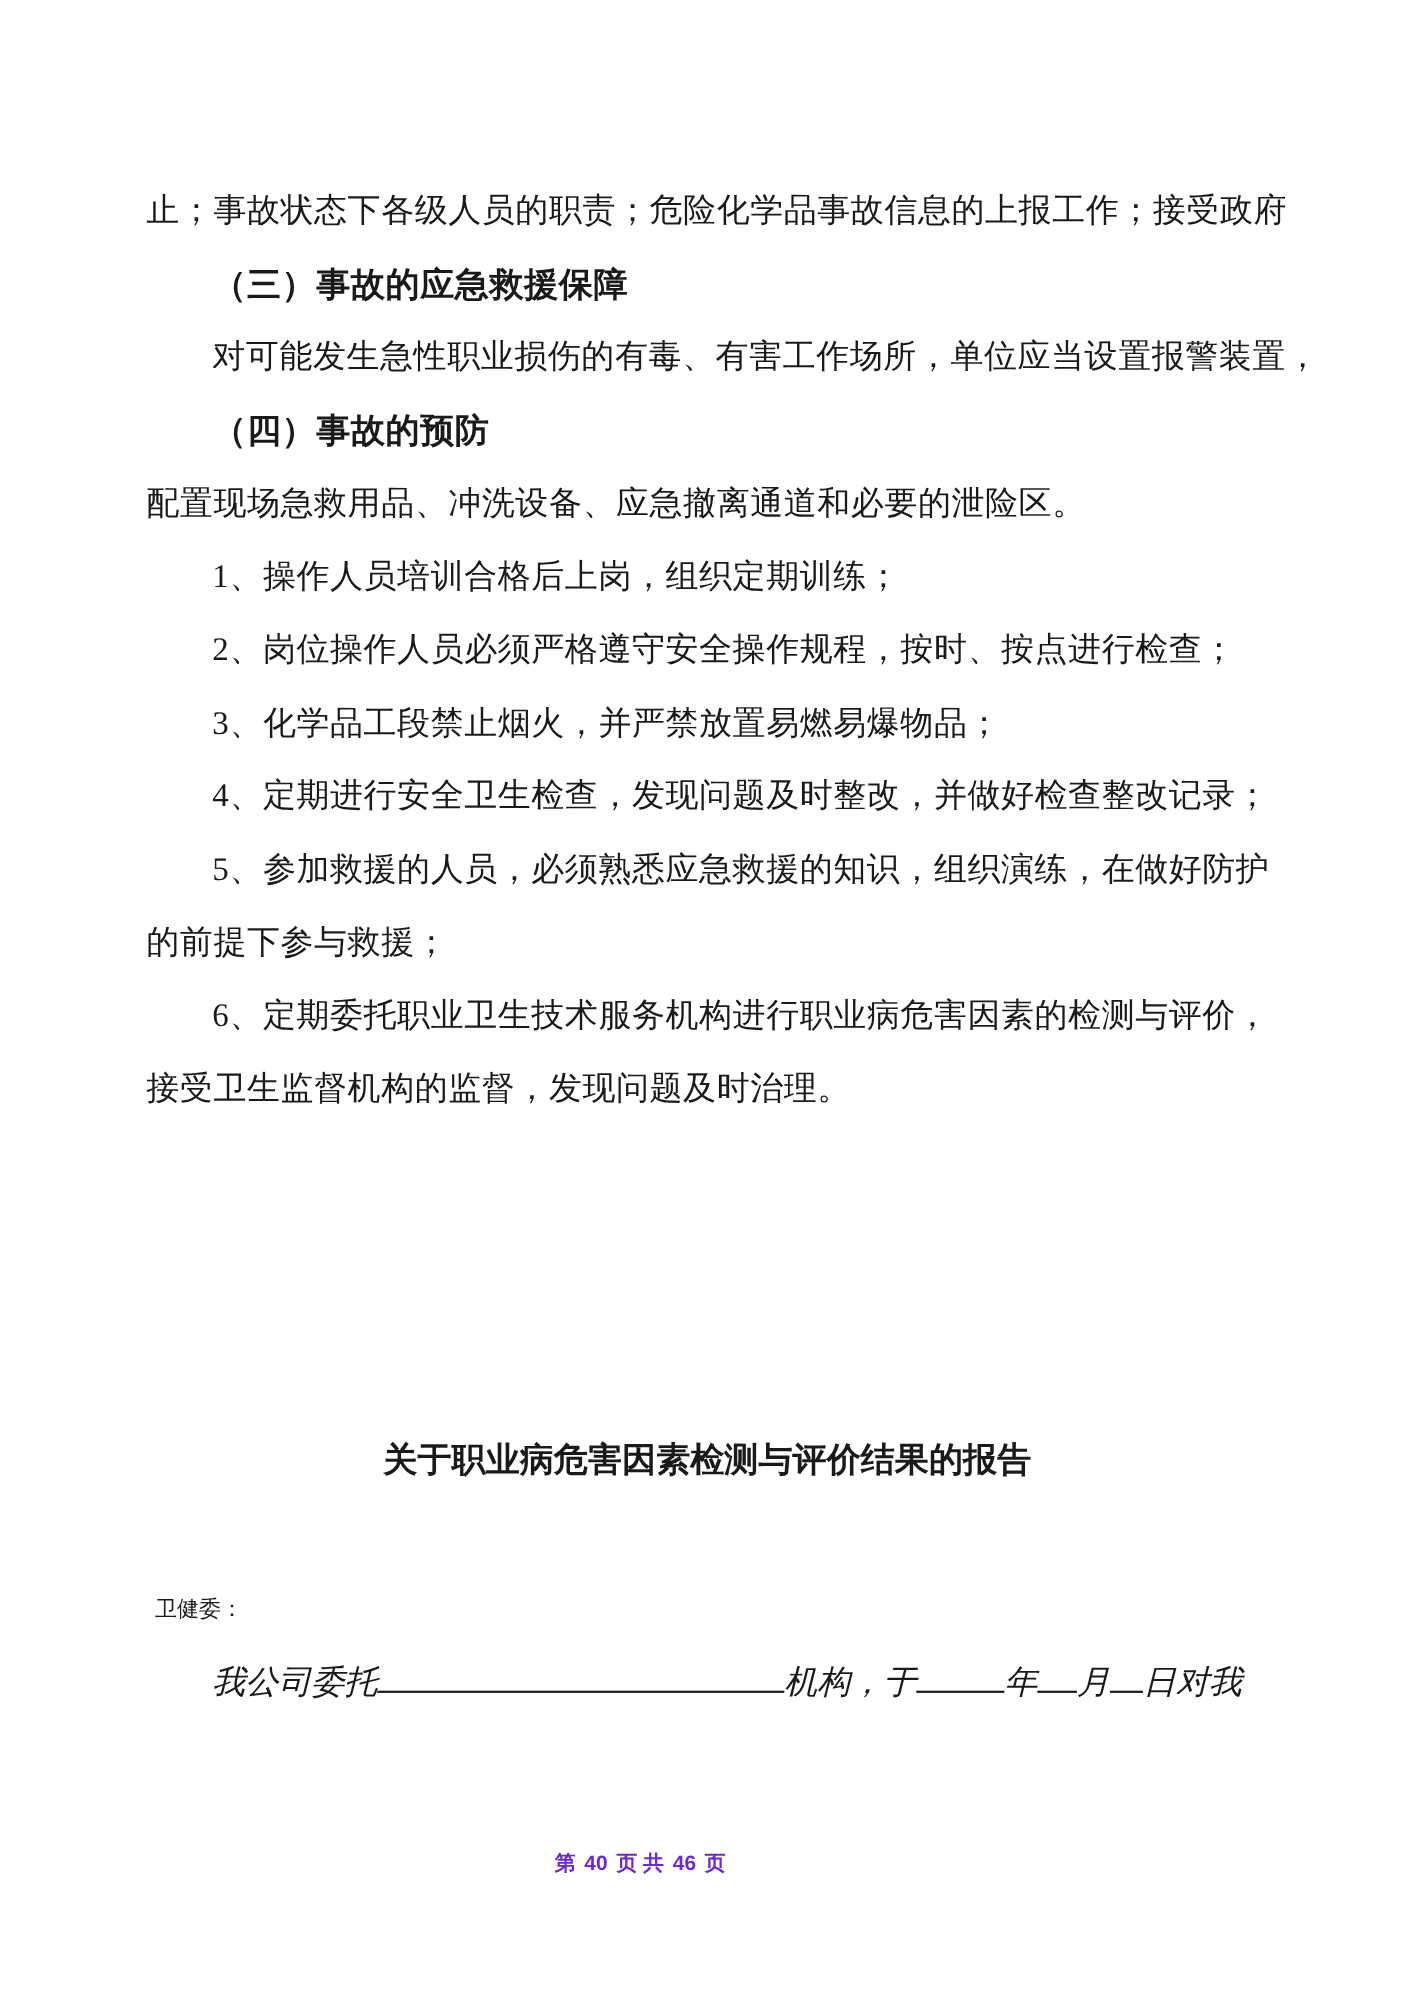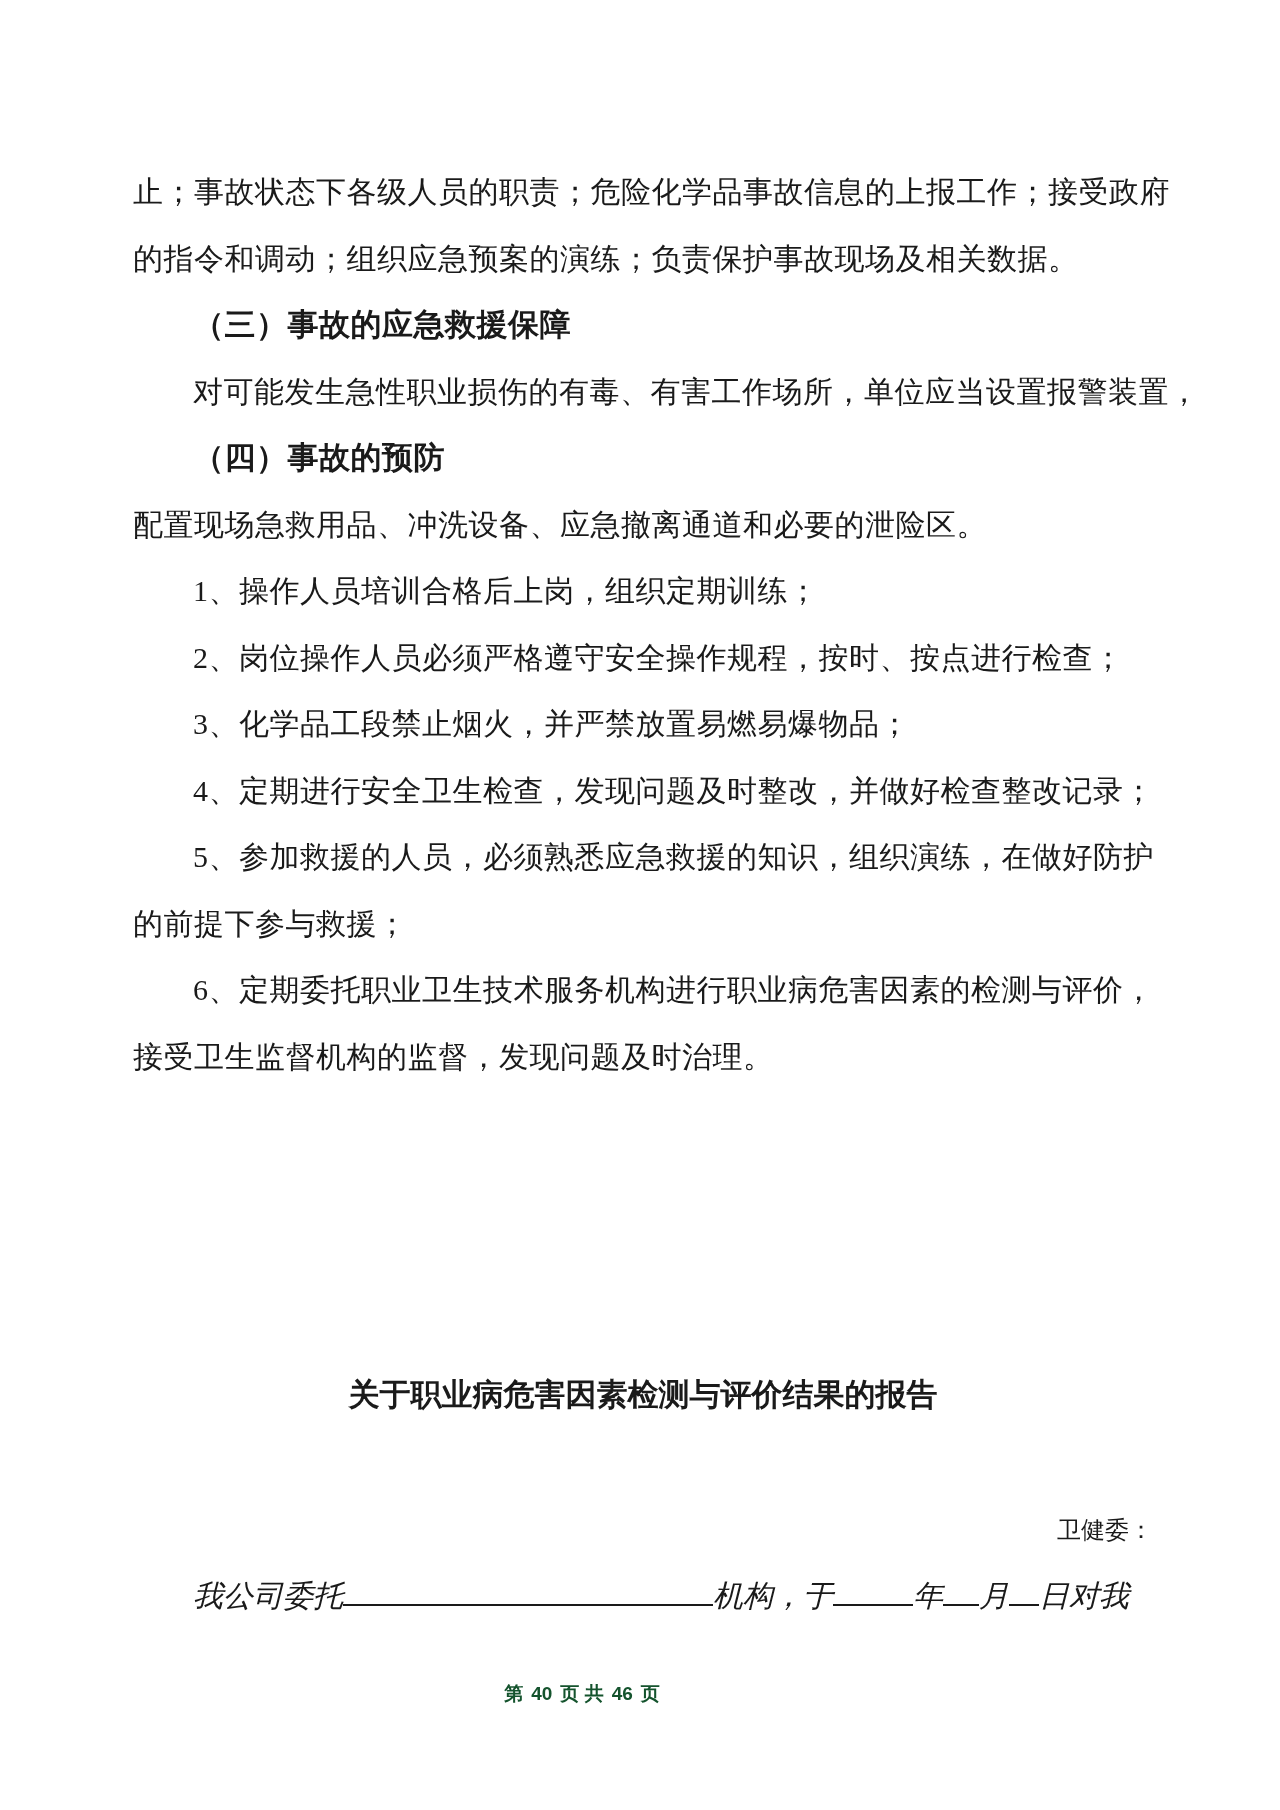--- a/index.html
+++ b/index.html
@@ -38,24 +38,23 @@
     text-align: center;
     font-family: Liberation Mono, monospace;
     font-weight: bold;
     font-size: 31px;
     white-space: nowrap;
   }
   .salutation {
     margin-top: 66.5px;
     height: 66.5px;
     line-height: 66.5px;
-    font-size: 24px;
+    font-size: 20px;
     padding-left: 8px;
     white-space: nowrap;
-    text-align: right;
   }
   .commission-line {
     height: 66.5px;
     line-height: 66.5px;
     font-size: 30px;
     white-space: nowrap;
     font-style: italic;
   }
   .blank {
     display: inline-block;
@@ -69,30 +68,29 @@
   .w30  { width: 30px; }
   .page-footer {
     position: absolute;
     top: 1681px;
     left: 0;
     width: 1164px;
     text-align: center;
     font-family: "Liberation Sans", "DejaVu Sans", sans-serif;
     font-weight: bold;
     font-size: 19px;
-    color: #14532d;
+    color: #6d28d9;
   }
   .page-footer span { margin: 0 4px; }
 </style>
 </head>
 <body>
 
 <div class="doc-body">
   <div class="line">止；事故状态下各级人员的职责；危险化学品事故信息的上报工作；接受政府</div>
-  <div class="line">的指令和调动；组织应急预案的演练；负责保护事故现场及相关数据。</div>
   <div class="line heading indent">（三）事故的应急救援保障</div>
   <div class="line indent">对可能发生急性职业损伤的有毒、有害工作场所，单位应当设置报警装置，</div>
   <div class="line heading indent">（四）事故的预防</div>
   <div class="line">配置现场急救用品、冲洗设备、应急撤离通道和必要的泄险区。</div>
   <div class="line indent">1、操作人员培训合格后上岗，组织定期训练；</div>
   <div class="line indent">2、岗位操作人员必须严格遵守安全操作规程，按时、按点进行检查；</div>
   <div class="line indent">3、化学品工段禁止烟火，并严禁放置易燃易爆物品；</div>
   <div class="line indent">4、定期进行安全卫生检查，发现问题及时整改，并做好检查整改记录；</div>
   <div class="line indent">5、参加救援的人员，必须熟悉应急救援的知识，组织演练，在做好防护</div>
   <div class="line">的前提下参与救援；</div>

